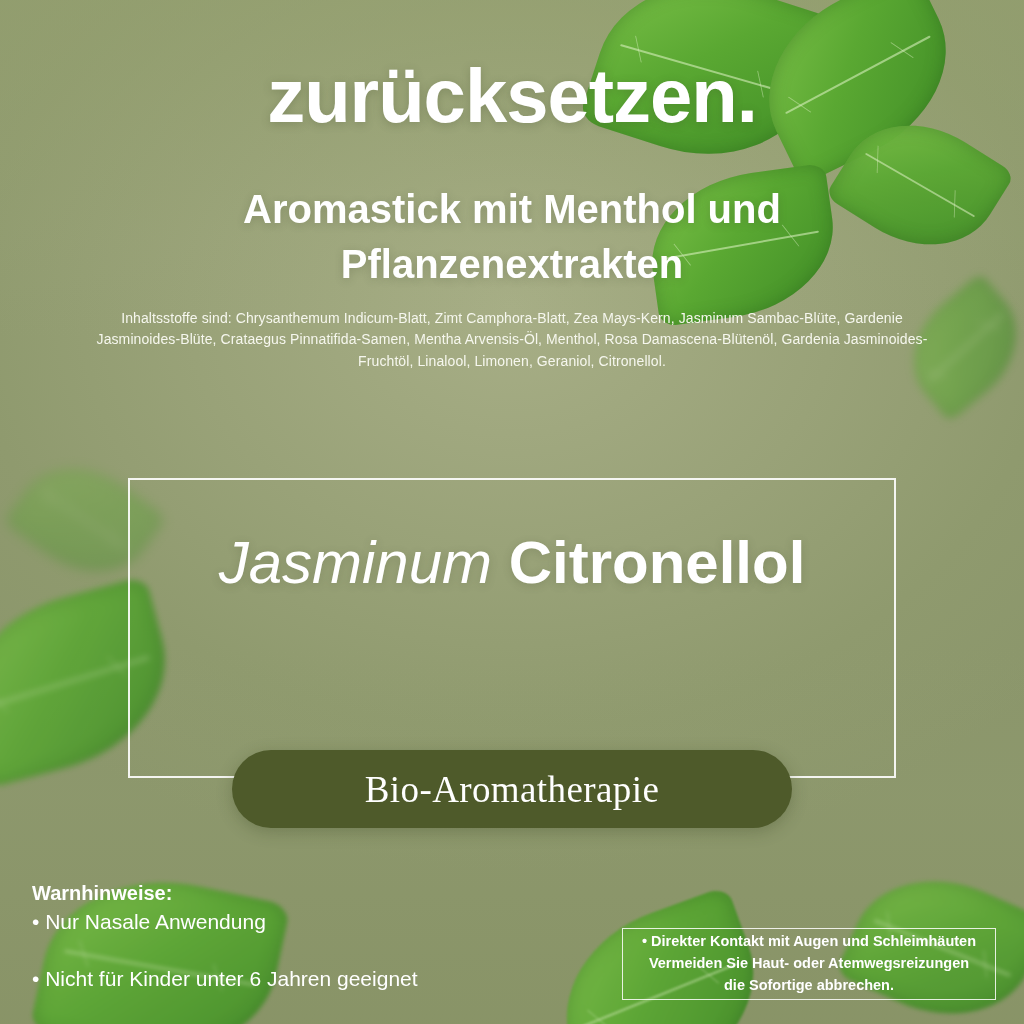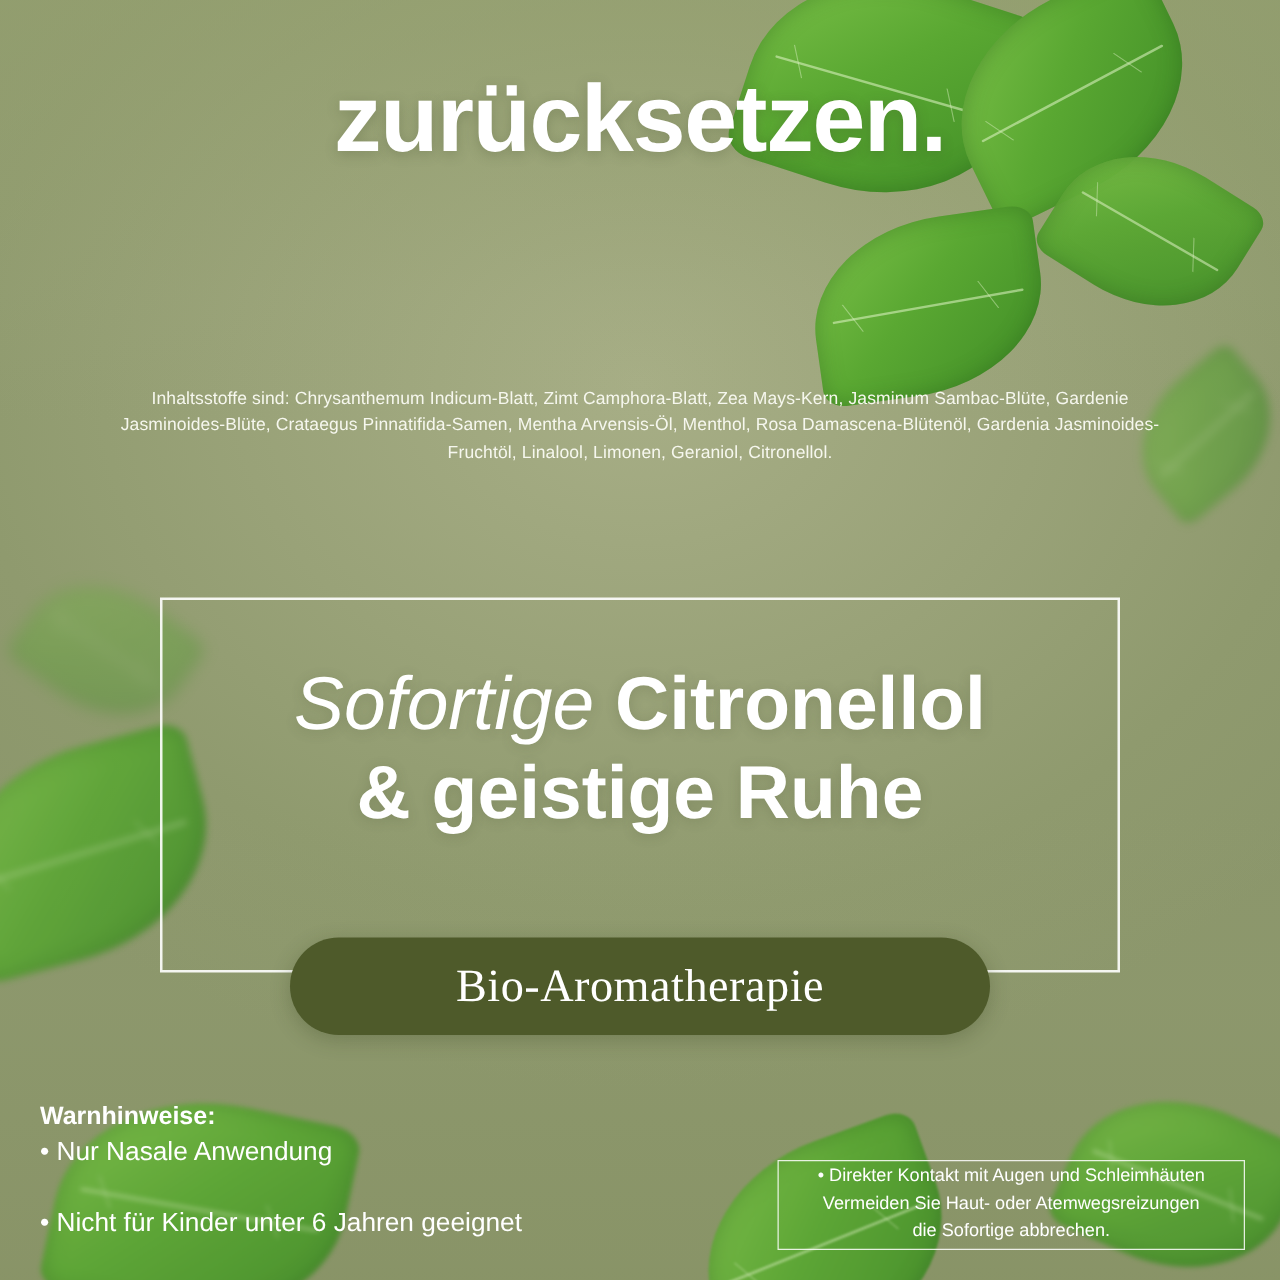--- a/index.html
+++ b/index.html
@@ -191,20 +191,21 @@
     top: 928px;
     width: 374px;
     height: 72px;
     border: 1.5px solid rgba(255,255,255,0.85);
     box-sizing: border-box;
     display: flex;
     flex-direction: column;
     align-items: center;
     justify-content: center;
     padding: 6px 10px;
+    font-weight: bold;
   }
   .note-line {
     font-size: 14.5px;
     line-height: 1.5;
     color: #ffffff;
     text-align: center;
     white-space: nowrap;
   }
 </style>
 </head>
@@ -243,30 +244,30 @@
       <div class="vein"></div>
     </div>
   <div class="leaf leaf-j">
       <div class="vein"></div>
     </div>
 
   <div class="content">
 
     <div class="headline">zurücksetzen.</div>
 
+    <div class="subhead">Aromastick mit Menthol und Pflanzenextrakten</div>
 
     <div class="ingredients">Inhaltsstoffe sind: Chrysanthemum Indicum-Blatt, Zimt Camphora-Blatt, Zea Mays-Kern, Jasminum Sambac-Blüte, Gardenie Jasminoides-Blüte, Crataegus Pinnatifida-Samen, Mentha Arvensis-Öl, Menthol, Rosa Damascena-Blütenöl, Gardenia Jasminoides-Fruchtöl, Linalool, Limonen, Geraniol, Citronellol.</div>
 
     <div class="claim-box"></div>
 
     <div class="claim">
-      <span class="italic">Sofortige</span>
+      <span class="italic">Jasminum</span>
       <span>Citronellol</span>
       <br>
-      <span>&amp; geistige Ruhe</span>
     </div>
 
     <div class="badge">Bio-Aromatherapie</div>
 
     <div class="warnings">
       <div class="warn-title">Warnhinweise:</div>
       <div class="warn-item">• Nur Nasale Anwendung</div>
       <div class="warn-item">• Nicht für Kinder unter 6 Jahren geeignet</div>
     </div>
 

